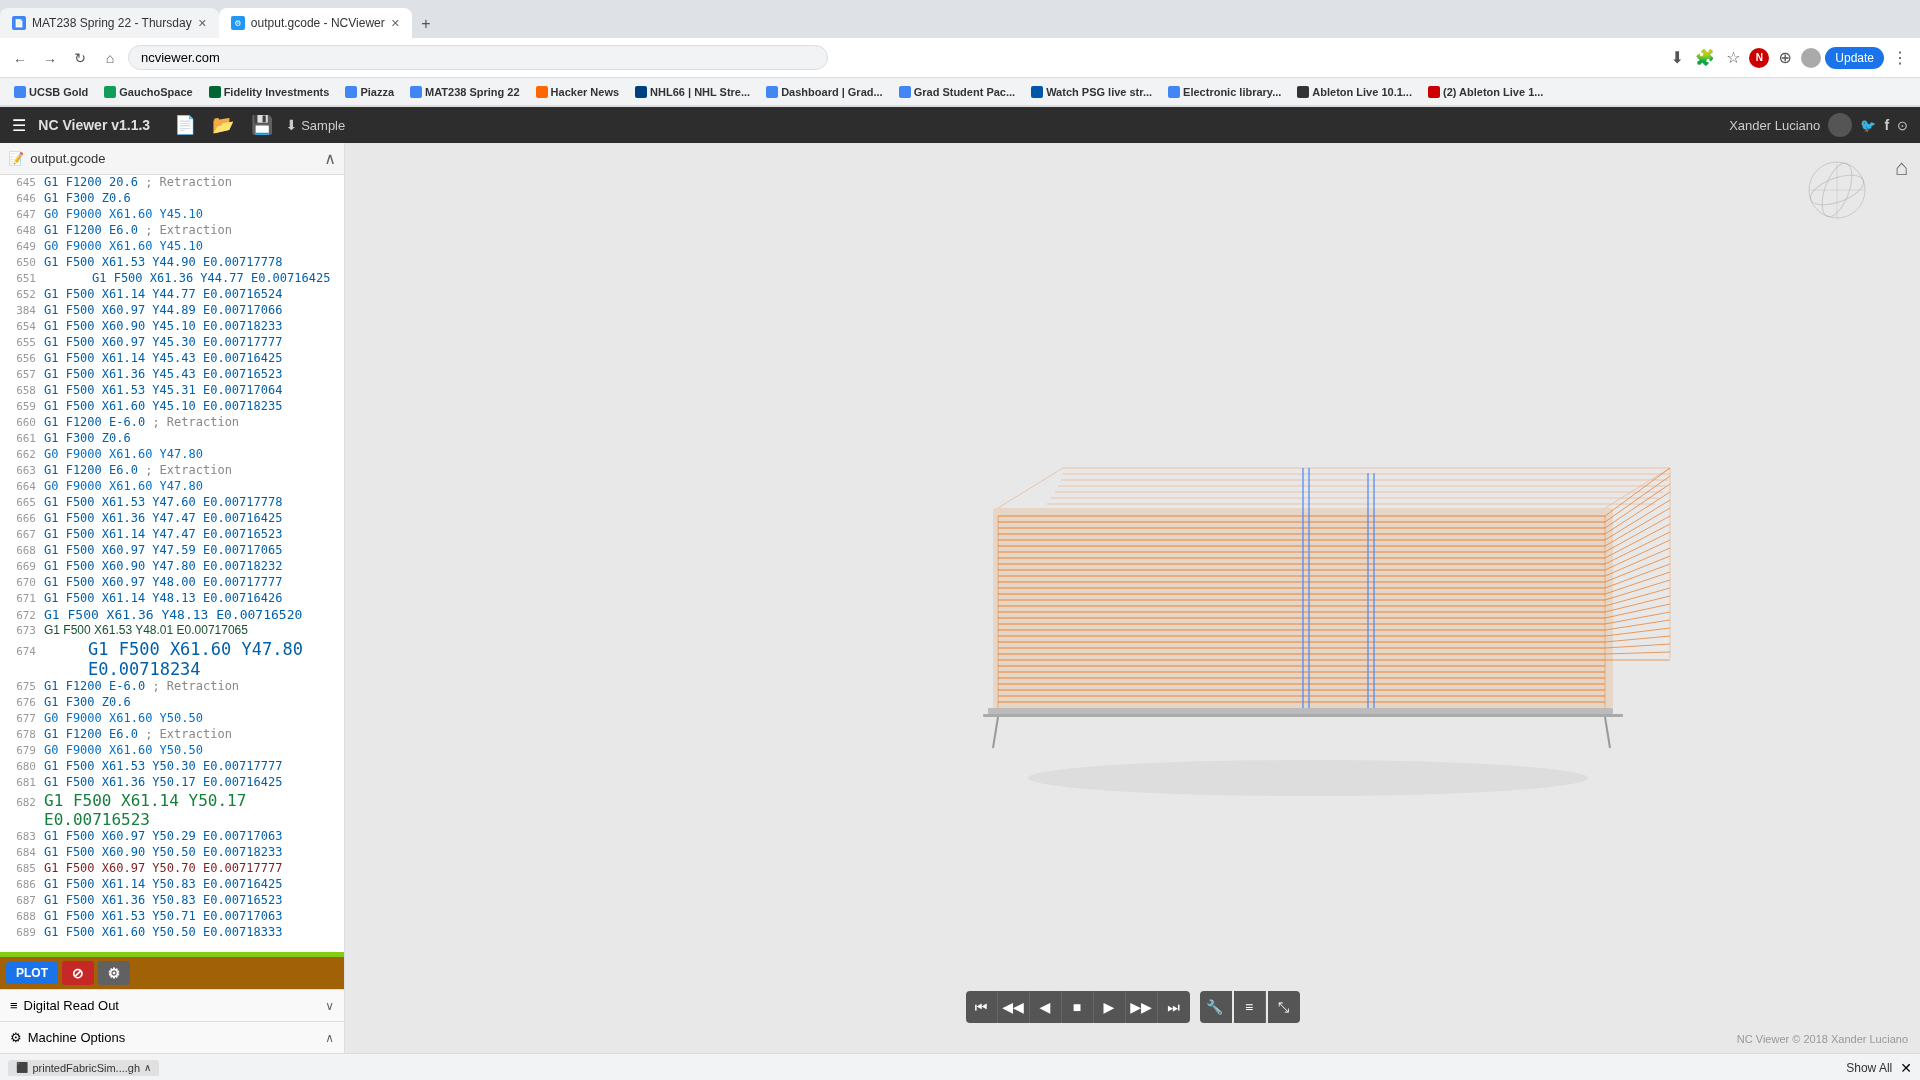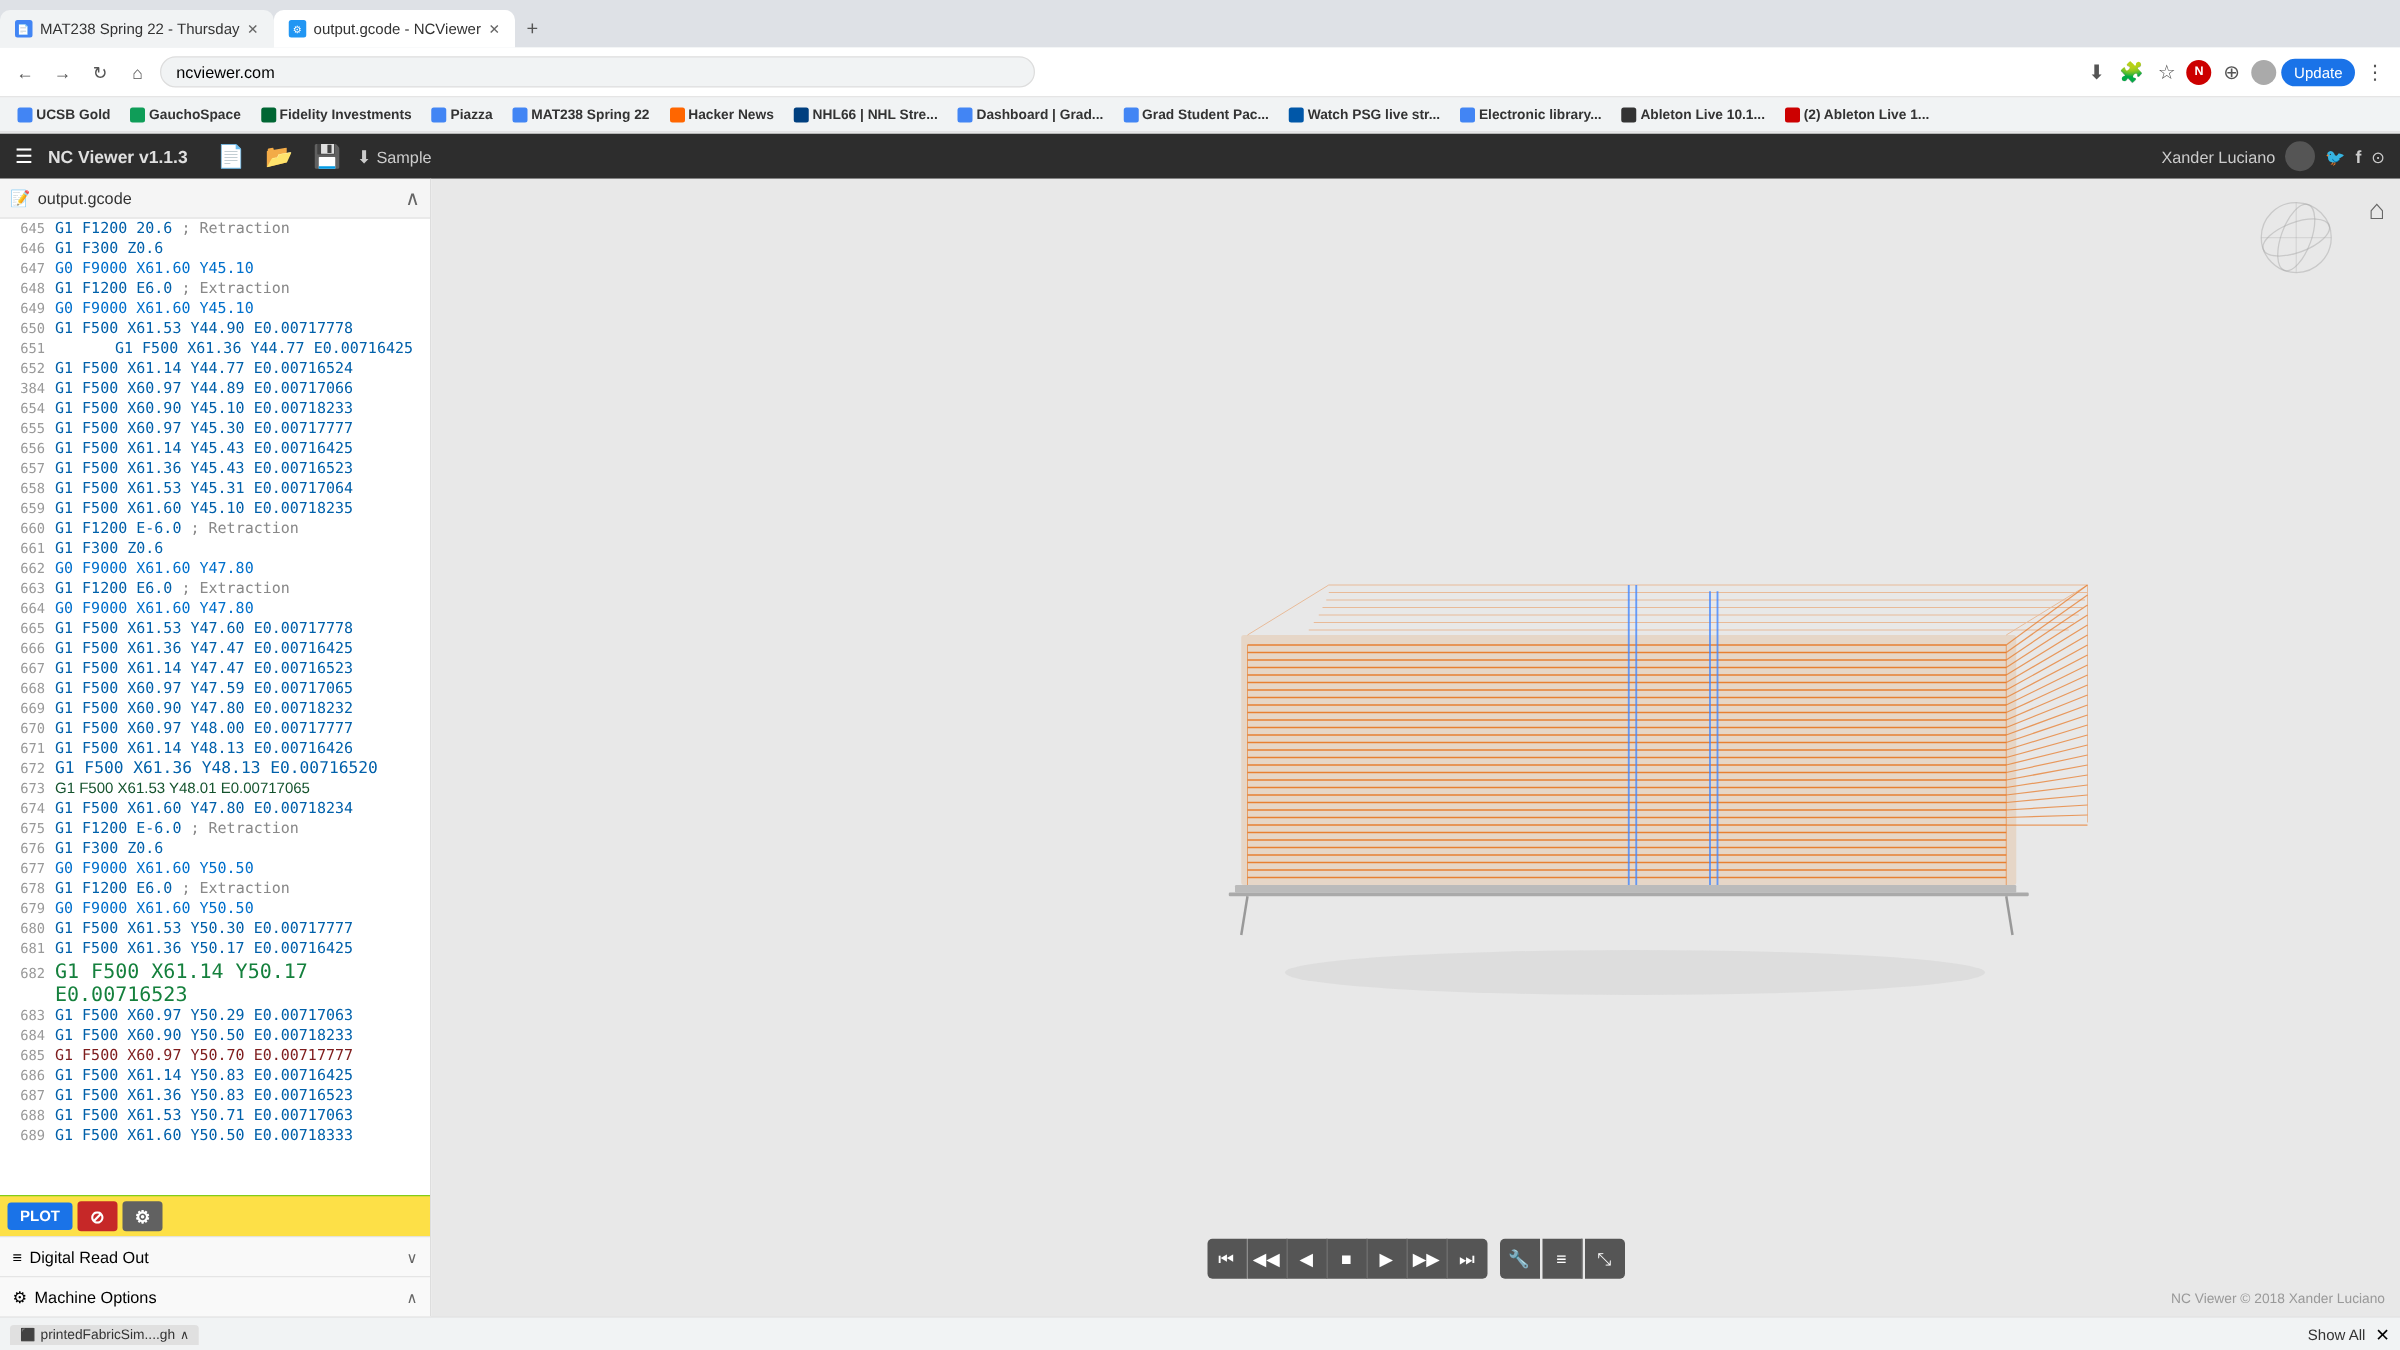--- a/index.html
+++ b/index.html
@@ -44,21 +44,21 @@
     .file-header-left { display: flex; align-items: center; gap: 6px; }
     .file-icon { color: #555; font-size: 13px; }
     .file-name { font-size: 13px; color: #333; font-weight: 500; }
     .close-panel-btn { cursor: pointer; font-size: 16px; color: #666; }
 
     .code-area { flex: 1; overflow-y: auto; padding: 0; background: #fff; font-family: monospace; font-size: 12px; }
     .code-line { display: flex; align-items: baseline; padding: 0 6px; min-height: 16px; }
     .line-num { color: #999; min-width: 30px; text-align: right; margin-right: 8px; font-size: 11px; }
 
     
-    .plot-bar { display: flex; align-items: center; padding: 4px 6px; background: #fde047; border-top: 1px solid #84cc16; gap: 4px; }
+    .plot-bar { display: flex; align-items: center; padding: 4px 6px; background: #a16207; border-top: 5px solid #84cc16; gap: 4px; }
     .plot-btn { padding: 4px 10px; font-size: 12px; font-weight: bold; cursor: pointer; border: none; border-radius: 3px; }
     .plot-btn.blue { background: #1a73e8; color: white; }
     .plot-btn.orange { background: #e65100; color: white; font-size: 14px; }
     .plot-btn.gray { background: #666; color: white; font-size: 14px; }
 
     
     .section { border-top: 1px solid #ddd; }
     .section-header { display: flex; align-items: center; justify-content: space-between; padding: 8px 10px; cursor: pointer; background: #f9f9f9; }
     .section-header-left { display: flex; align-items: center; gap: 6px; font-size: 13px; font-weight: 500; }
     .section-chevron { font-size: 12px; color: #666; }
@@ -333,21 +333,21 @@
         <div class="code-line">
           <span class="line-num">672</span>
           <span style="font-family: monospace; font-size: 13px; color: rgb(0, 96, 170);">G1 F500 X61.36 Y48.13 E0.00716520</span>
         </div>
         <div class="code-line">
           <span class="line-num">673</span>
           <span style="font-family: Liberation Sans, sans-serif; font-size: 12px; color: #14532d;">G1 F500 X61.53 Y48.01 E0.00717065</span>
         </div>
         <div class="code-line">
           <span class="line-num">674</span>
-          <span style="font-family: monospace; font-size: 12px; color: rgb(0, 96, 170);">G1 F500 X61.60 Y47.80 E0.00718234</span>
+          <span style="font-family: monospace; font-size: 17px; color: rgb(0, 96, 170); margin-left: 44px;">G1 F500 X61.60 Y47.80 E0.00718234</span>
         </div>
         <div class="code-line">
           <span class="line-num">675</span>
           <span style="font-family: monospace; font-size: 12px;"><span style="color:#0060aa">G1 F1200 E-6.0</span> <span style="color:#888">; Retraction</span></span>
         </div>
         <div class="code-line">
           <span class="line-num">676</span>
           <span style="font-family: monospace; font-size: 12px; color: rgb(0, 96, 170);">G1 F300 Z0.6</span>
         </div>
         <div class="code-line">

